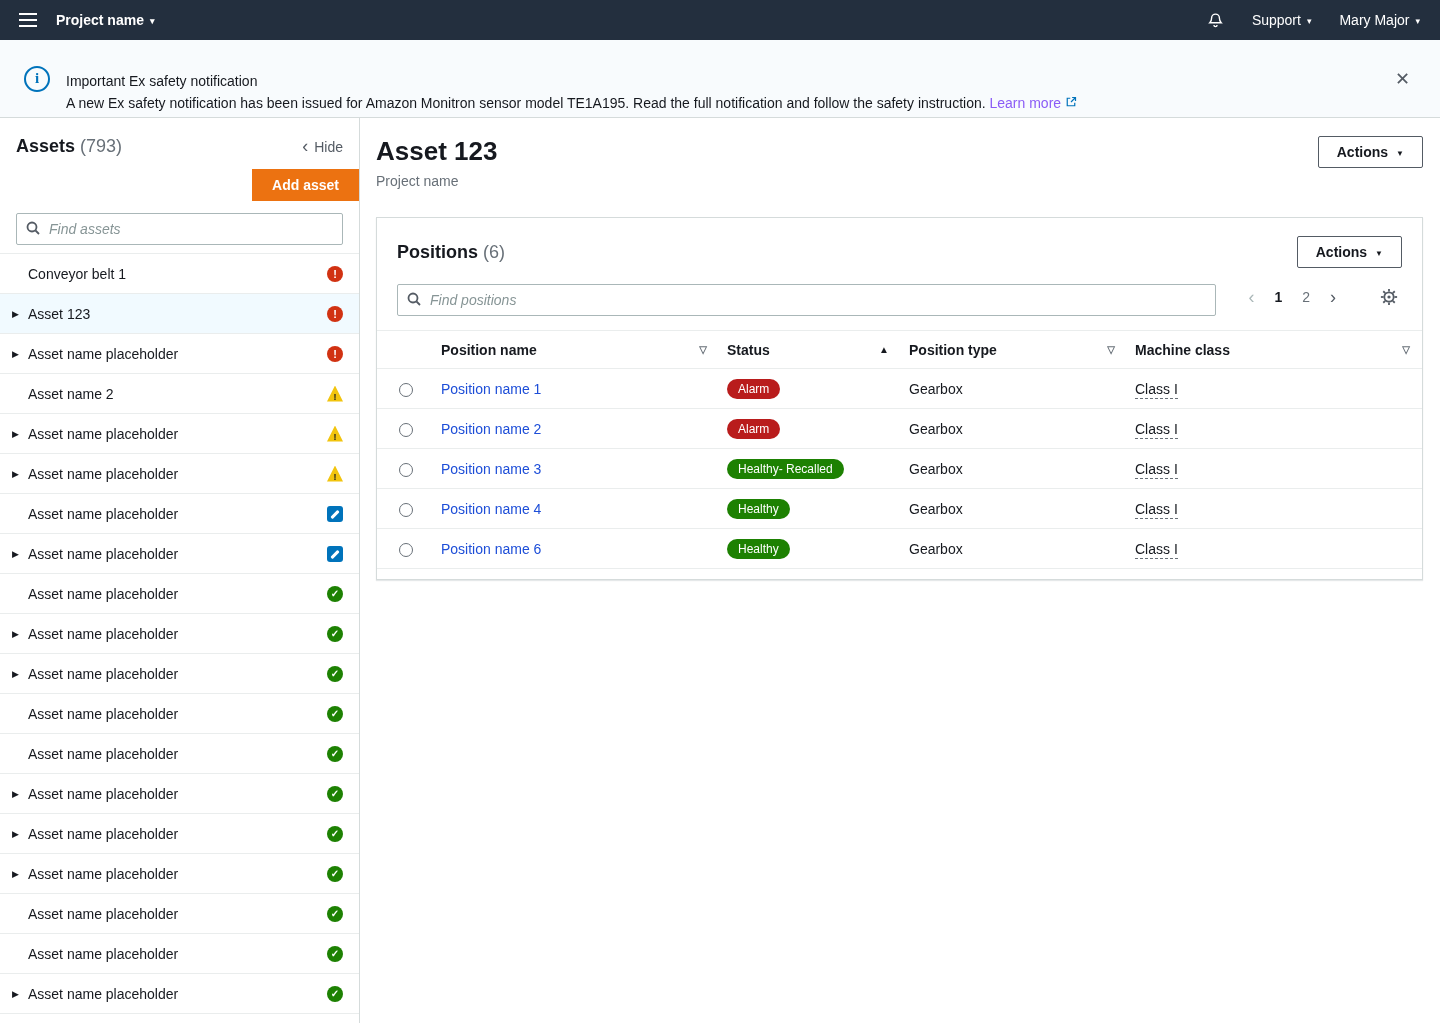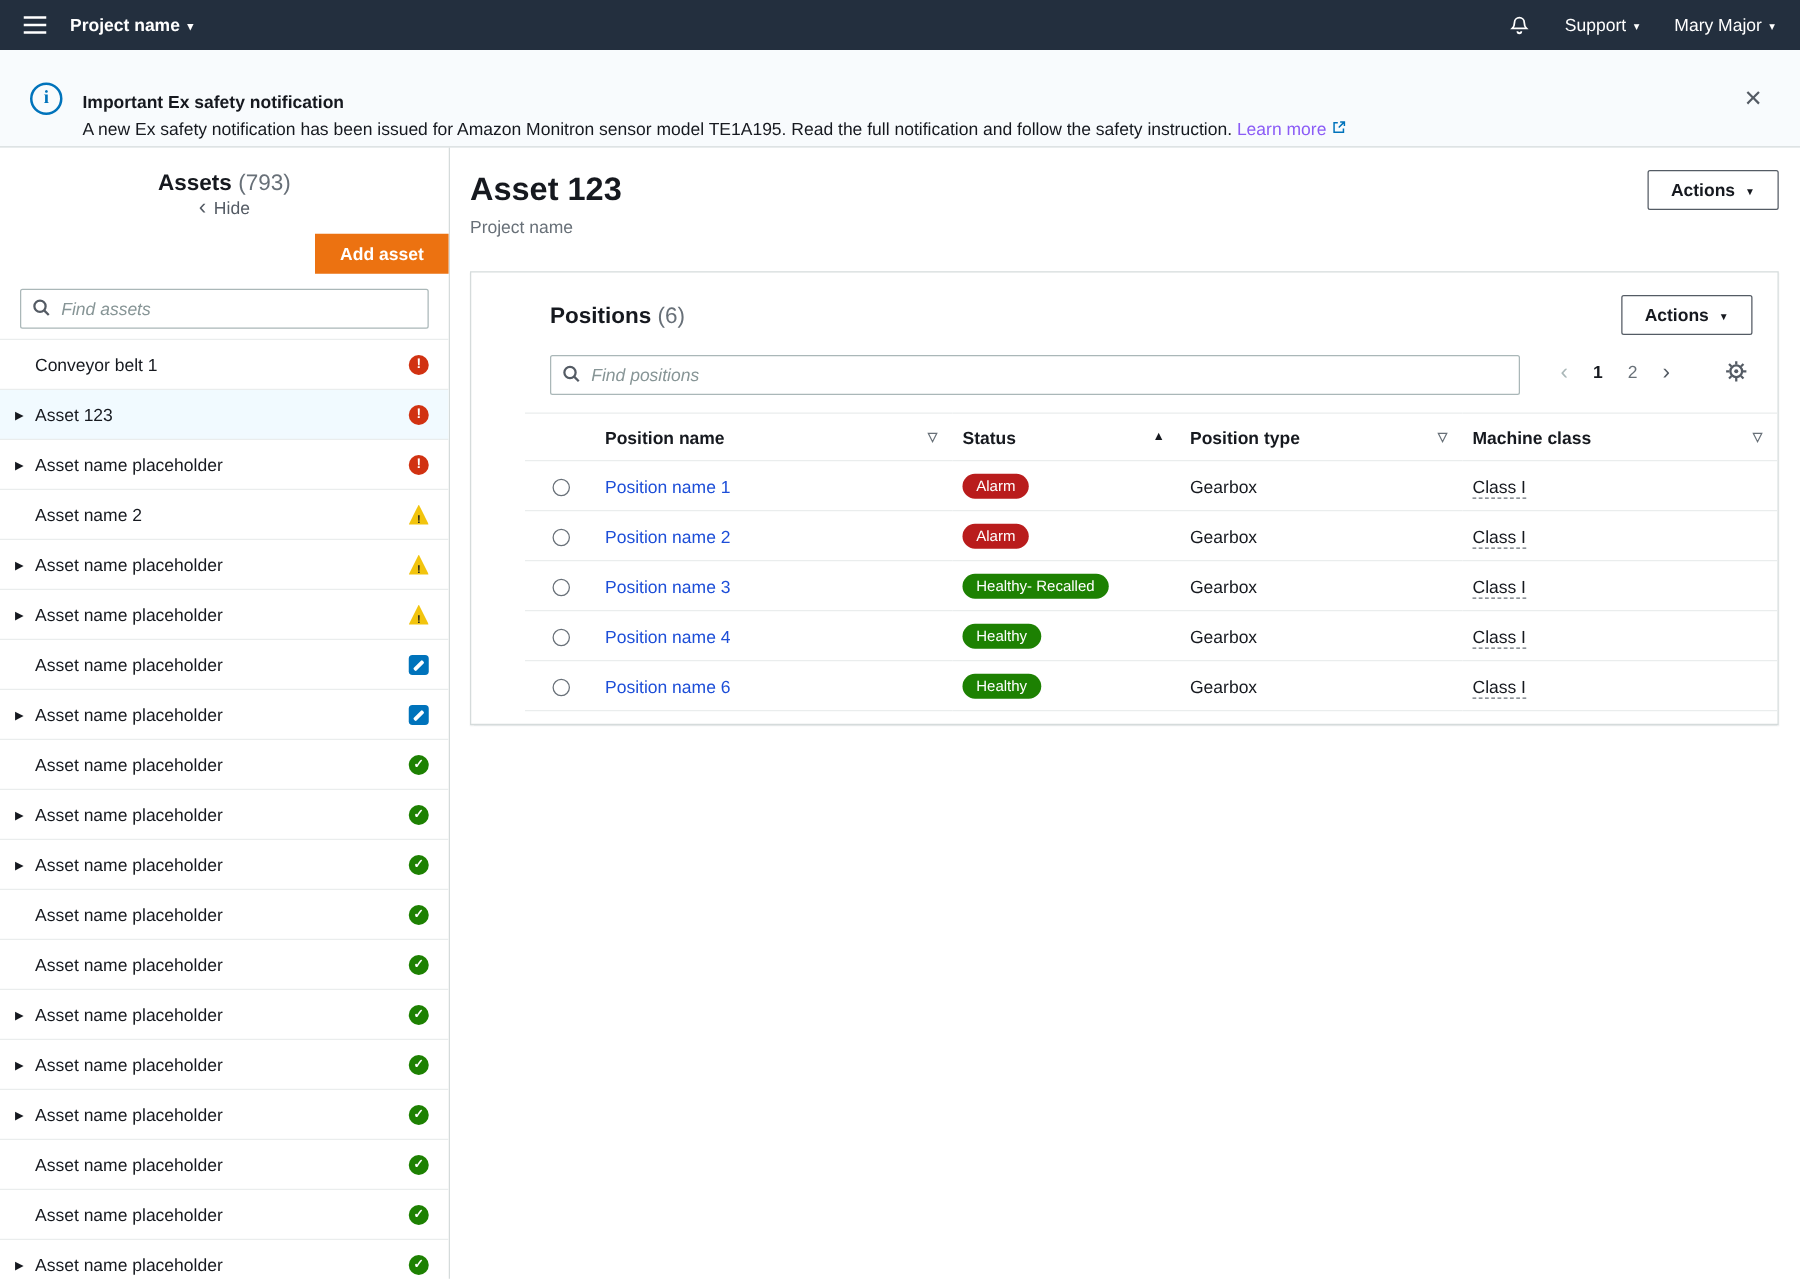--- a/index.html
+++ b/index.html
@@ -19,33 +19,33 @@
   .nav-right { display:flex; align-items:center; gap:28px; }
   .caret-sm { font-size:9px; position:relative; top:1px; }
 
   
   .banner { height:78px; background:#f8fbfd; border-bottom:1px solid #d5dbdb;
     display:flex; align-items:center; padding:0 24px; gap:16px; }
   .info-icon { width:26px; height:26px; border:2px solid #0073bb; border-radius:50%;
     color:#0073bb; font-weight:700; font-size:15px; display:flex; align-items:center;
     justify-content:center; flex:0 0 auto; font-family:"Liberation Serif", serif; }
   .banner-text { flex:1; }
-  .banner-title { font-weight:700; margin-bottom:6px;margin-top:26px; }
+  .banner-title { font-weight:400; margin-bottom:6px;margin-top:26px; }
   .banner-message a { color:#8b5cf6; text-decoration:none; cursor:pointer; }
   .banner-close { background:none; border:none; font-size:18px; color:#545b64;
     cursor:pointer; padding:6px; }
 
   
   .content { display:flex; height:905px; }
 
   
   .sidebar { width:360px; flex:0 0 360px; border-right:1px solid #d5dbdb;
     display:flex; flex-direction:column; overflow:hidden; }
   .sidebar-head { padding:18px 16px 0 16px; display:flex; align-items:center;
-    justify-content:space-between;flex-direction:column; }
+    justify-content:space-between; }
   .sidebar-title { font-size:18px; }
   .sidebar-title .bold { font-weight:700; }
   .count { color:#687078; font-weight:400; }
   .hide-btn { background:none; border:none; font-size:14px; color:#545b64; cursor:pointer;
     display:flex; align-items:center; gap:6px; font-family:inherit; }
   .chev { font-size:18px; line-height:1; position:relative; top:-1px; }
   .add-row { display:flex; justify-content:flex-end; margin-top:12px; }
   .add-btn { background:#ec7211; color:#fff; border:none; font-weight:700; font-size:14px;
     padding:8px 20px; cursor:pointer; font-family:inherit; }
   .search-row { position:relative; margin:12px 16px 8px 16px; }
@@ -84,21 +84,21 @@
   .main { flex:1; padding:18px 17px 0 16px; overflow:hidden; }
   .page-head { display:flex; justify-content:space-between; align-items:flex-start; }
   .page-head h1 { font-size:26px; font-weight:700; }
   .subtitle { color:#687078; margin-top:6px; }
   .btn { background:#fff; border:1px solid #545b64; border-radius:2px; font-weight:700;
     font-size:14px; color:#16191f; padding:7px 18px; cursor:pointer; font-family:inherit;
     display:flex; align-items:center; gap:8px; }
   .tri { font-size:8px; position:relative; top:1px; }
 
   .panel { margin-top:28px; border:1px solid #d5dbdb; background:#fff;
-    box-shadow:0 1px 1px rgba(0,28,36,.1);padding-left:43px; }
+    box-shadow:0 1px 1px rgba(0,28,36,.1); }
   .panel-head { display:flex; justify-content:space-between; align-items:center;
     padding:18px 20px 10px 20px; }
   .panel-title { font-size:18px; }
   .panel-title .bold { font-weight:700; }
   .toolbar { display:flex; align-items:flex-start; padding:6px 20px 14px 20px; gap:24px; }
   .toolbar-search { position:relative; flex:1; }
   .toolbar-search .search-glyph { top:7px; }
   .pager { display:flex; align-items:center; gap:4px; }
   .pager button { background:none; border:none; font-size:14px; padding:4px 8px;
     cursor:pointer; font-family:inherit; color:#687078; }

